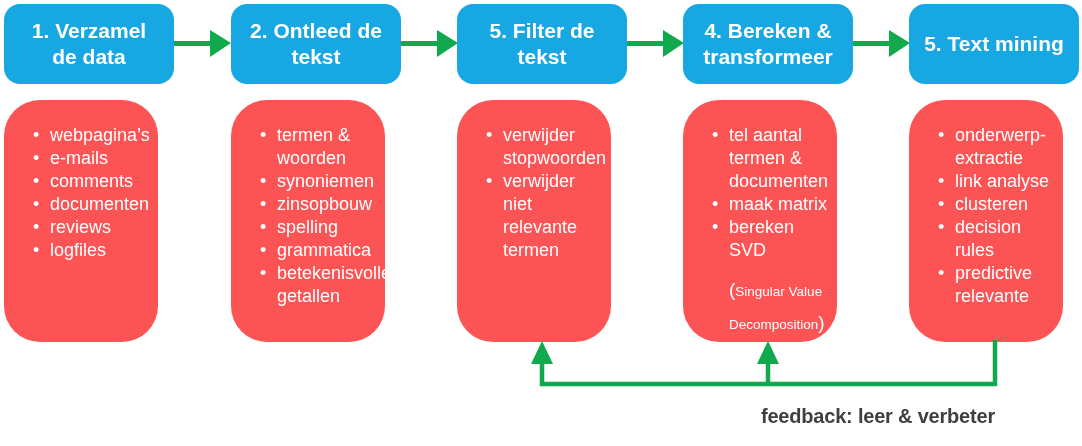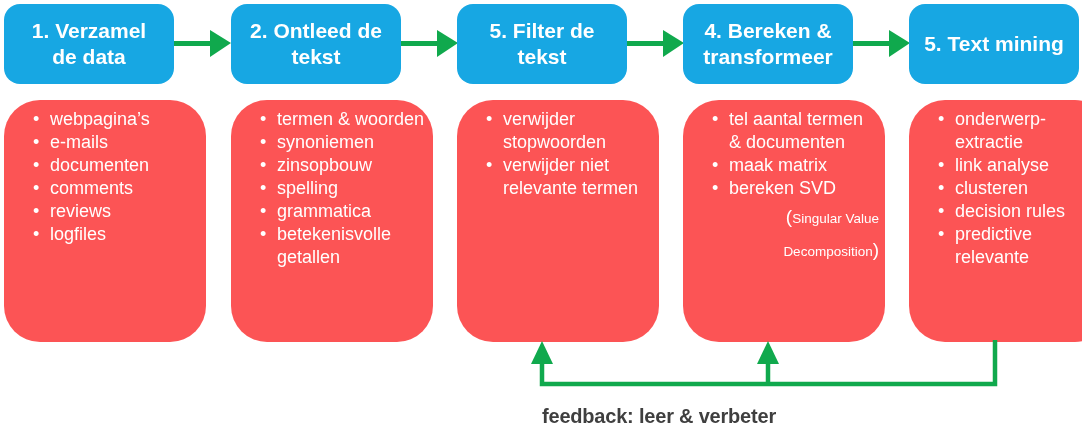--- a/index.html
+++ b/index.html
@@ -40,27 +40,27 @@
     text-align: center;
   }
   .head .tline {
     display: block;
     white-space: nowrap;
   }
   .body {
     position: absolute;
     top: 96px;
     left: 0;
-    width: 202px;
+    width: 154px;
     height: 242px;
     background: var(--red, #fc5455);
     border-radius: 36px;
     color: var(--text_on_boxes, #ffffff);
     box-sizing: border-box;
-    padding: 8px 6px 0 27px;
+    padding: 24px 6px 0 27px;
     font-size: 18px;
     line-height: 23px;
   }
   .body ul {
     list-style: none;
     margin: 0;
     padding: 0;
   }
   .body li {
     position: relative;
@@ -69,23 +69,22 @@
   .body li::before {
     content: "\2022";
     position: absolute;
     left: 2px;
     top: 0;
   }
   .note {
     padding-left: 19px;
     font-size: 13.5px;
     line-height: 31px;
-    margin-top: 1px;
+    margin-top: 12px;
     white-space: normal;
-    text-align: right;
   }
   .note .paren {
     font-size: 19px;
   }
   
   .h-arrow {
     position: absolute;
     top: 30px;
     width: 57px;
     height: 27px;
@@ -123,43 +122,43 @@
   }
   .feedback-svg .fb-head {
     fill: var(--green, #10a94d);
     stroke: none;
   }
   .feedback-label {
     position: absolute;
     left: 542px;
     top: 405px;
     width: 453px;
-    text-align: left;
+    text-align: right;
     font-size: 20px;
     font-weight: 600;
     color: var(--feedback_text, #3f3f3f);
     letter-spacing: -0.2px;
   }
 </style>
 </head>
 <body>
 
 <div class="canvas">
 
   <div class="col" style="left:4px">
     <div class="head">
       <span class="tline">1. Verzamel</span>
       <span class="tline">de data</span>
     </div>
     <div class="body">
       <ul>
         <li>webpagina’s</li>
         <li>e-mails</li>
+        <li>comments</li>
         <li>documenten</li>
-        <li>comments</li>
         <li>reviews</li>
         <li>logfiles</li>
       </ul>
     </div>
   </div>
 
   <div class="h-arrow" style="left:174px">
     <div class="shaft"></div>
     <div class="head-tri"></div>
   </div>

